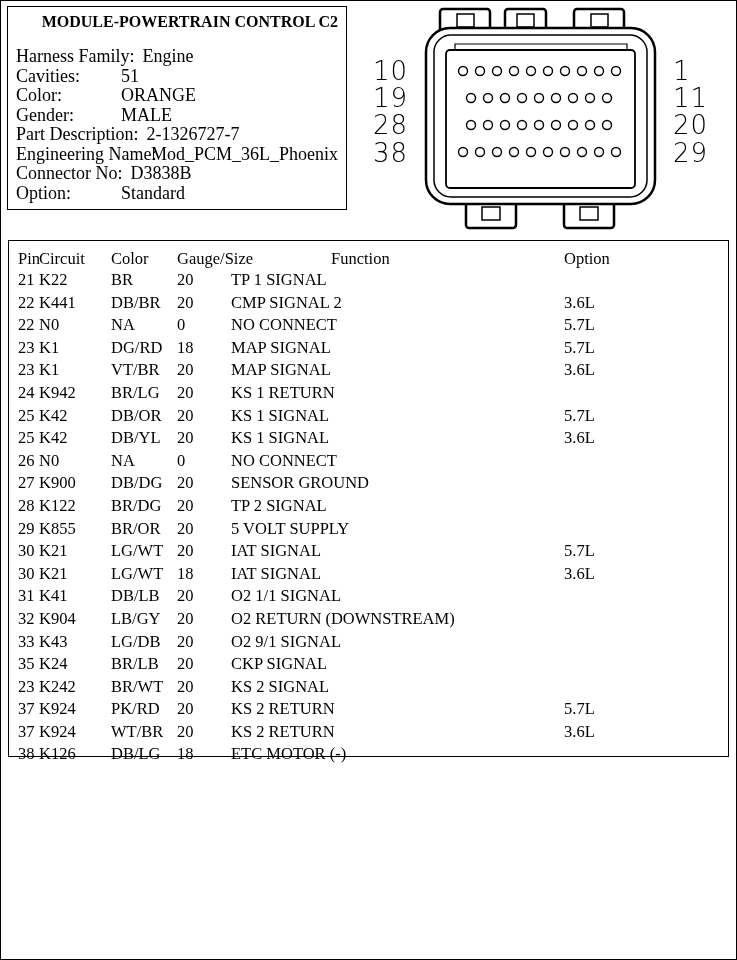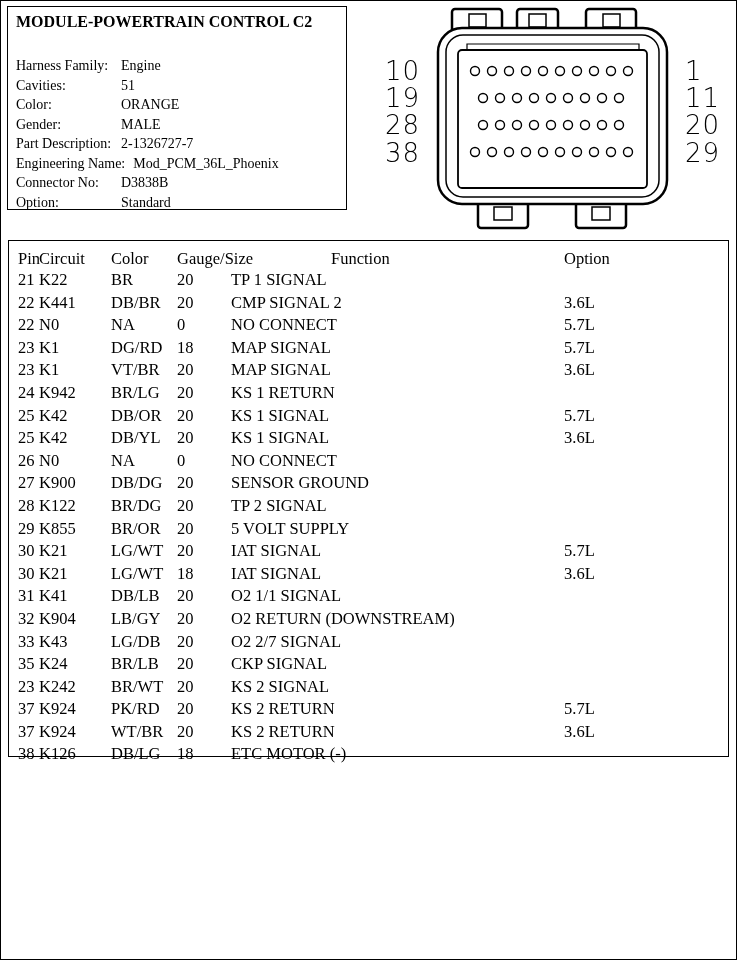--- a/index.html
+++ b/index.html
@@ -7,27 +7,27 @@
     width:737px;height:960px;position:relative;background:#fff;color:#000;
     font-family:"Liberation Serif", serif;overflow:hidden;
   }
   .page-border{position:absolute;inset:0;border:1.5px solid #000;box-sizing:border-box;pointer-events:none;}
 
   
   .info-box{
     position:absolute;left:7px;top:6px;width:340px;height:204px;
     border:1.5px solid #000;box-sizing:border-box;padding:4px 8px 0 8px;
   }
-  .info-title{font-weight:bold;font-size:16px;line-height:22px;margin-bottom:23px;white-space:nowrap;}
-  .info-fields{font-size:14px;}
+  .info-title{font-weight:bold;font-size:16px;line-height:22px;margin-bottom:14px;white-space:nowrap;text-align:right;}
+  .info-fields{font-size:18px;}
   .field{display:flex;line-height:19.5px;white-space:nowrap;}
   .field .flabel{min-width:97px;padding-right:8px;}
 
   
-  .connector{position:absolute;left:372px;top:4px;width:345px;height:235px;text-decoration:underline;}
+  .connector{position:absolute;left:360px;top:4px;width:345px;height:235px;text-decoration:underline;}
   .pin-num{font-family:"DejaVu Sans", sans-serif;font-weight:200;font-size:26px;fill:#000;letter-spacing:1px;}
 
   
   .table-box{
     position:absolute;left:8px;top:240px;width:721px;height:517px;
     border:1.5px solid #000;box-sizing:border-box;
   }
   table{border-collapse:collapse;width:100%;table-layout:fixed;font-size:16.5px;}
   th,td{padding:0;text-align:left;font-weight:normal;white-space:nowrap;overflow:visible;}
   thead th{line-height:20px;padding-top:8px;}
@@ -308,21 +308,21 @@
           <td class="c2">LB/GY</td>
           <td class="c3">20</td>
           <td class="c4">O2 RETURN (DOWNSTREAM)</td>
           <td class="c5"></td>
         </tr>
         <tr>
           <td class="c0">33</td>
           <td class="c1">K43</td>
           <td class="c2">LG/DB</td>
           <td class="c3">20</td>
-          <td class="c4">O2 2/7 SIGNAL</td>
+          <td class="c4">O2 9/1 SIGNAL</td>
           <td class="c5"></td>
         </tr>
         <tr>
           <td class="c0">35</td>
           <td class="c1">K24</td>
           <td class="c2">BR/LB</td>
           <td class="c3">20</td>
           <td class="c4">CKP SIGNAL</td>
           <td class="c5"></td>
         </tr>

